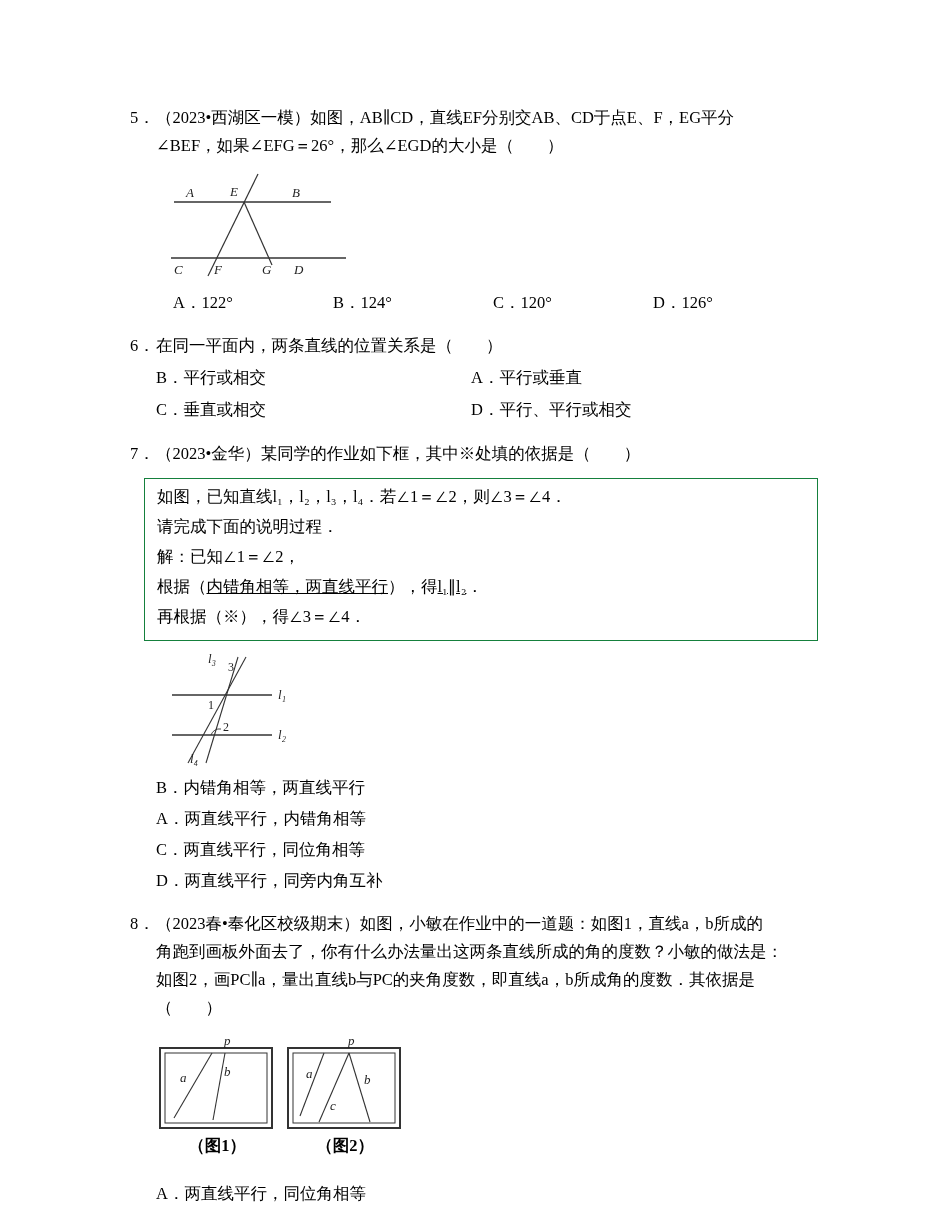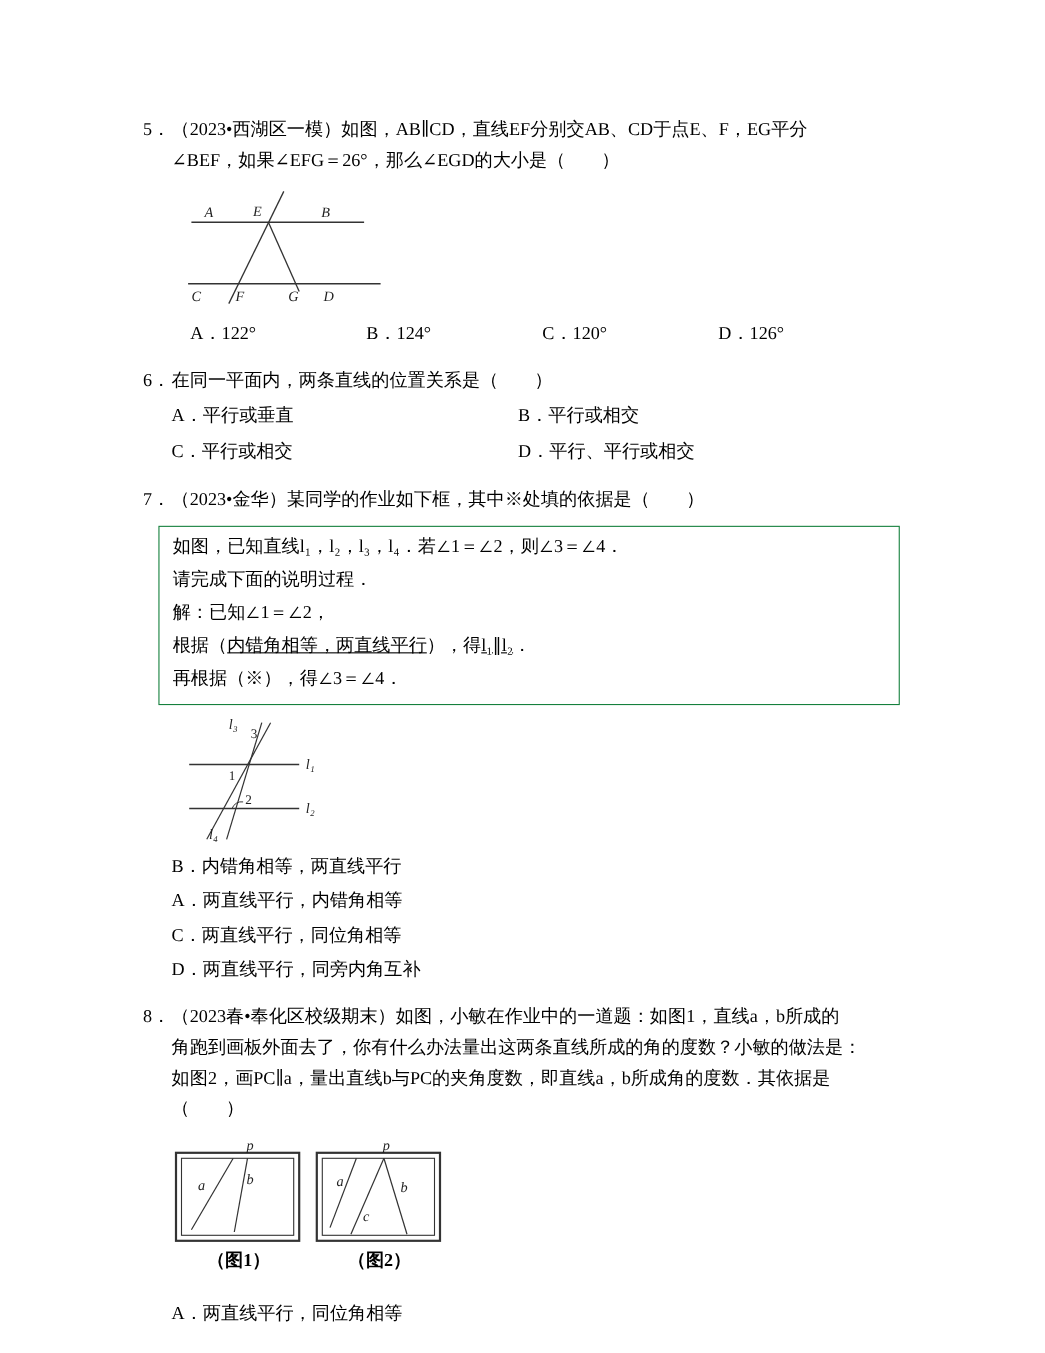--- a/index.html
+++ b/index.html
@@ -66,23 +66,23 @@
         <span class="opt">B．124°</span>
         <span class="opt">C．120°</span>
         <span class="opt">D．126°</span>
       </div>
     </section>
 
     <section class="question">
       <span class="qnum">6．</span>
       <div class="stem-line">在同一平面内，两条直线的位置关系是（　　）</div>
       <div class="options-grid">
+        <div>B．平行或相交</div>
         <div>A．平行或垂直</div>
-        <div>B．平行或相交</div>
-        <div>C．平行或相交</div>
+        <div>C．垂直或相交</div>
         <div>D．平行、平行或相交</div>
       </div>
     </section>
 
     <section class="question">
       <span class="qnum">7．</span>
       <div class="stem-line">（2023•金华）某同学的作业如下框，其中※处填的依据是（　　）</div>
 
       <div class="boxed">
         <div>如图，已知直线l₁，l₂，l₃，l₄．若∠1＝∠2，则∠3＝∠4．</div>

